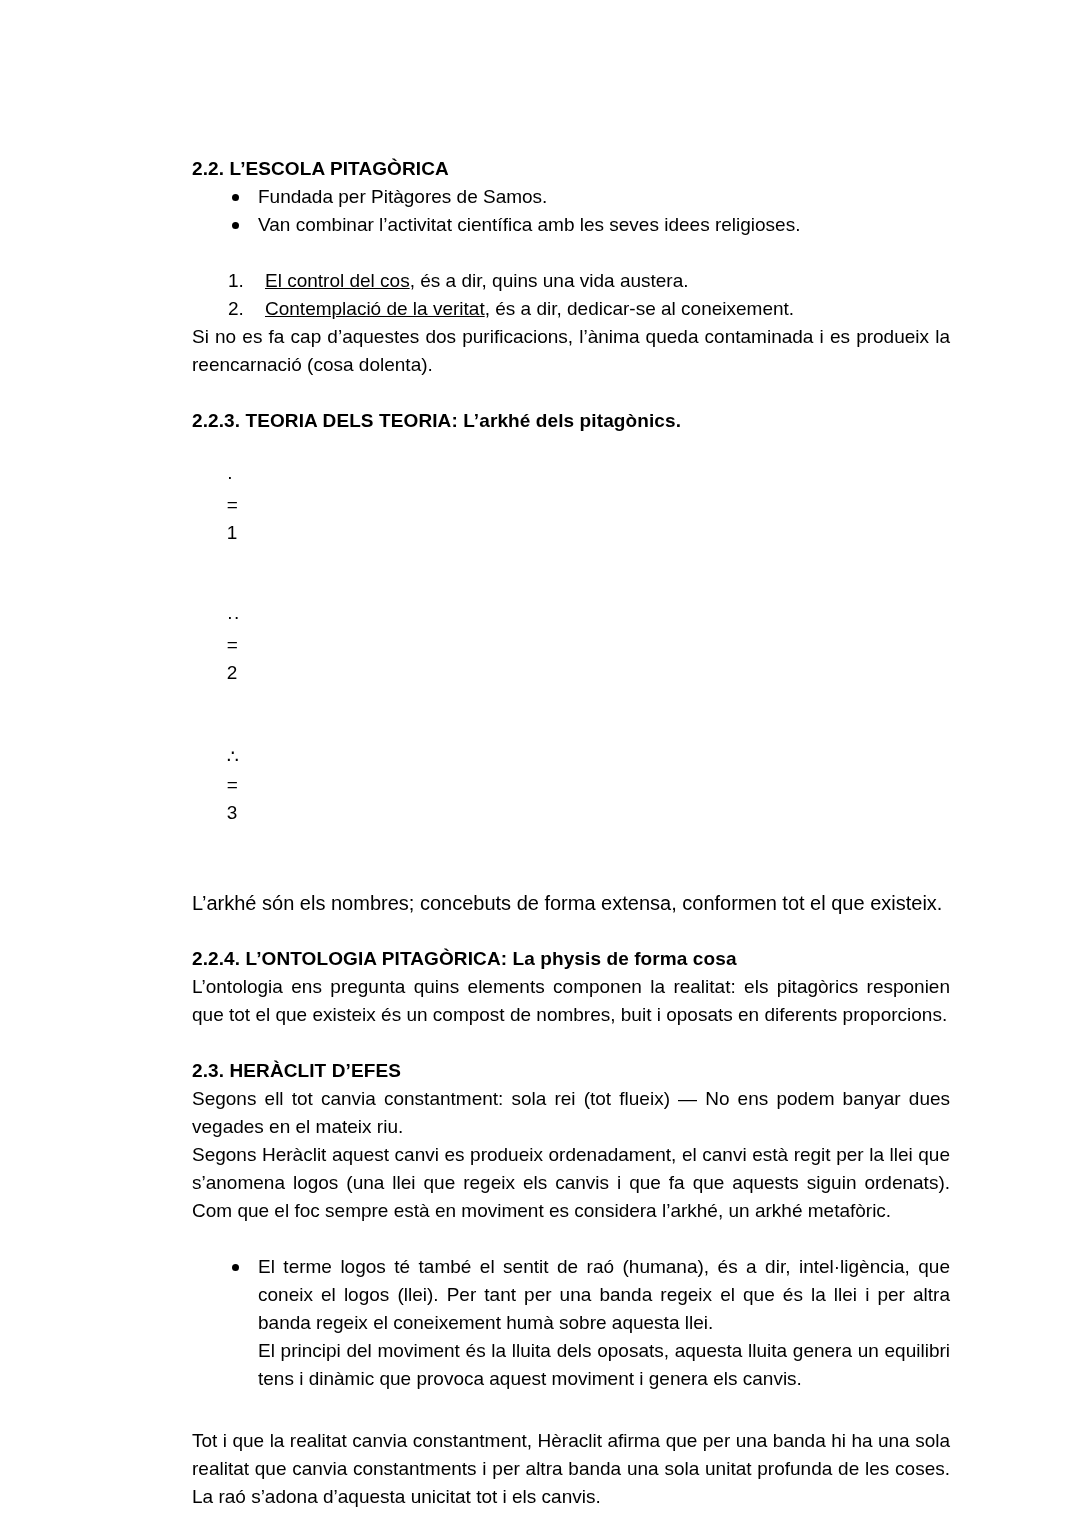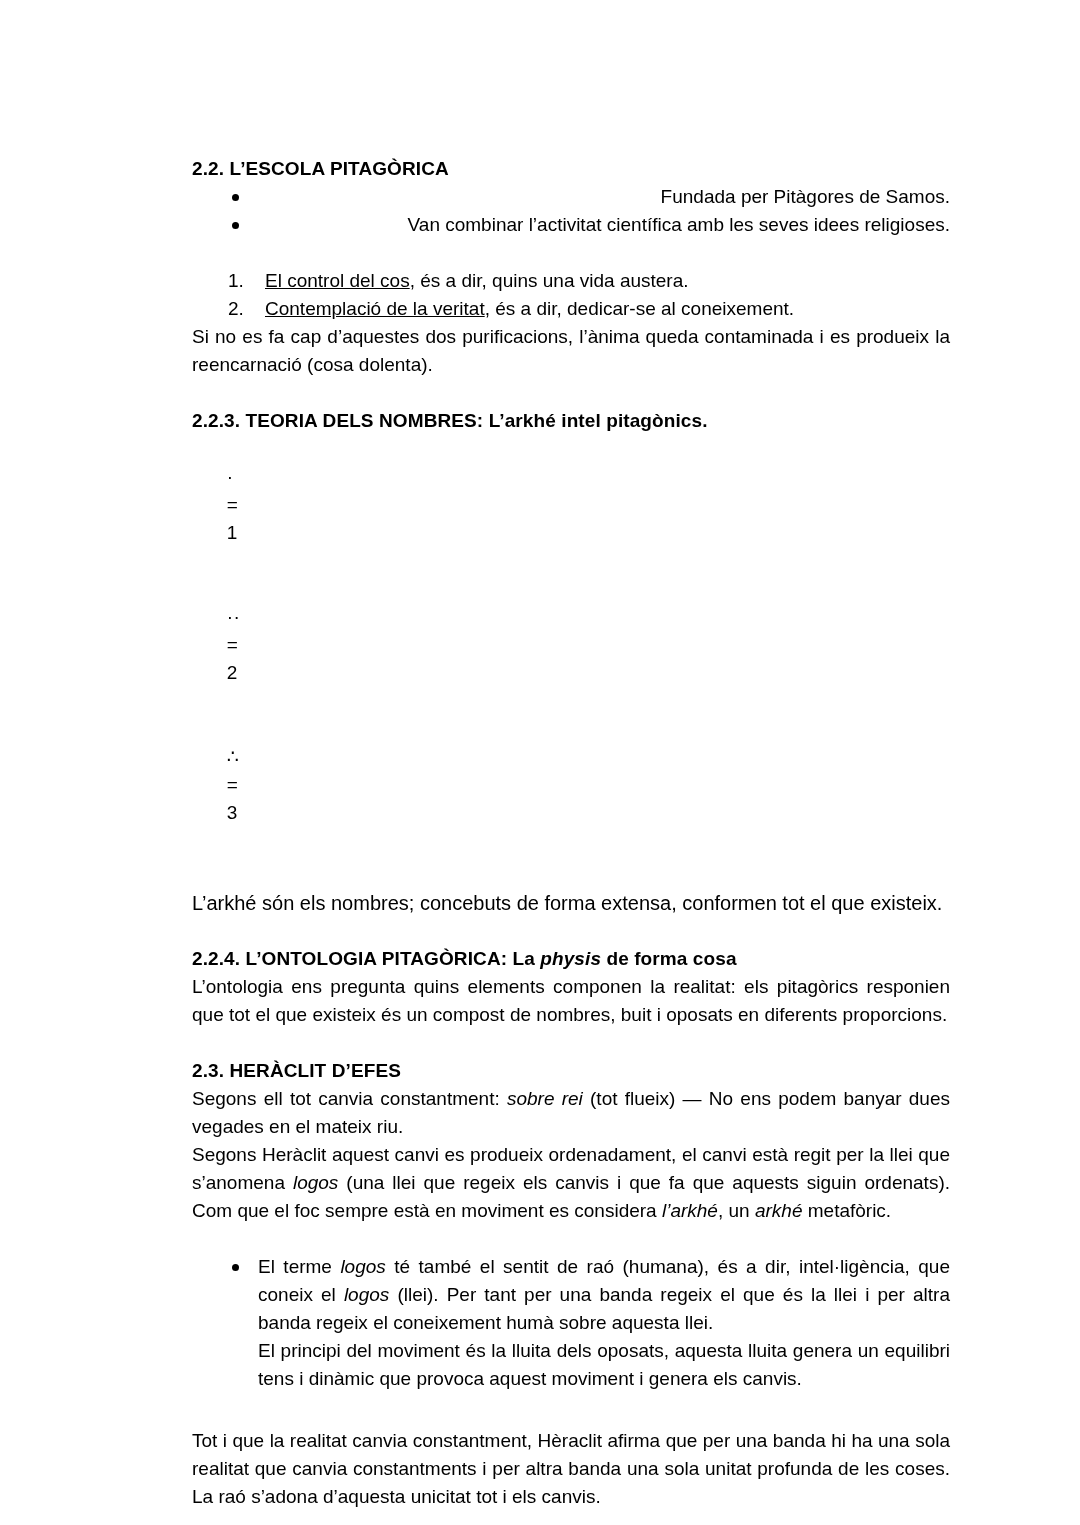--- a/index.html
+++ b/index.html
@@ -57,21 +57,21 @@
   ul.bullets {
     margin: 0;
     padding: 0;
     list-style: none;
   }
   ul.bullets > li {
     position: relative;
     font-size: 19px;
     line-height: 28px;
     padding-left: 66px;
-    text-align: right;
+    text-align: left;
   }
   ul.bullets > li::before {
     content: "";
     position: absolute;
     left: 40px;
     top: 11px;
     width: 7px;
     height: 7px;
     border-radius: 50%;
     background: #000000;
@@ -107,21 +107,21 @@
 
   
   .dotline {
     font-size: 19px;
     line-height: 28px;
     white-space: pre;
     letter-spacing: 0.5px;
   }
 
   
-  .it { font-style: italic; }
+  .it { }
   .ul-txt { text-decoration: underline; }
   .gap-md { height: 28px; }
   .gap-lg { height: 34px; }
 </style>
 </head>
 <body>
 
 <div class="page">
   <div class="doc-body">
 
@@ -145,21 +145,21 @@
       </li>
       <li>
         <span class="ul-txt">Contemplació de la veritat</span><span>, és a dir, dedicar-se al coneixement.</span>
       </li>
     </ol>
 
     <p class="para">Si no es fa cap d’aquestes dos purificacions, l’ànima queda contaminada i es produeix la reencarnació (cosa dolenta).</p>
 
     <div class="gap-md"></div>
 
-    <h3 class="heading">2.2.3. TEORIA DELS NOMBRES: L’arkhé intel pitagònics.</h3>
+    <h3 class="heading">2.2.3. TEORIA DELS TEORIA: L’arkhé dels pitagònics.</h3>
 
     <div class="dotline">
       <span>·</span>
       <span>=</span>
       <span>1</span>
     </div>
     <div class="dotline">
       <span>··</span>
       <span>=</span>
       <span>2</span>
@@ -177,21 +177,21 @@
     <div class="gap-md"></div>
 
     <h3 class="heading"><span>2.2.4. L’ONTOLOGIA PITAGÒRICA: La </span><span class="it">physis</span><span> de forma cosa</span></h3>
 
     <p class="para">L’ontologia ens pregunta quins elements componen la realitat: els pitagòrics responien que tot el que existeix és un compost de nombres, buit i oposats en diferents proporcions.</p>
 
     <div class="gap-md"></div>
 
     <h3 class="heading">2.3. HERÀCLIT D’EFES</h3>
 
-    <p class="para"><span>Segons ell tot canvia constantment: </span><span class="it">sobre rei</span><span> (tot flueix) — No ens podem banyar dues vegades en el mateix riu.</span></p>
+    <p class="para"><span>Segons ell tot canvia constantment: </span><span class="it">sola rei</span><span> (tot flueix) — No ens podem banyar dues vegades en el mateix riu.</span></p>
 
     <p class="para"><span>Segons Heràclit aquest canvi es produeix ordenadament, el canvi està regit per la llei que s’anomena </span><span class="it">logos</span><span> (una llei que regeix els canvis i que fa que aquests siguin ordenats). Com que el foc sempre està en moviment es considera </span><span class="it">l’arkhé</span><span>, un </span><span class="it">arkhé</span><span> metafòric.</span></p>
 
     <div class="gap-md"></div>
 
     <ul class="bullets indented">
       <li>
         <span>El terme </span><span class="it">logos</span><span> té també el sentit de raó (humana), és a dir, intel·ligència, que coneix el </span><span class="it">logos</span><span> (llei). Per tant per una banda regeix el que és la llei i per altra banda regeix el coneixement humà sobre aquesta llei.</span>
         <div style="text-align:justify;text-align-last:left;">El principi del moviment és la lluita dels oposats, aquesta lluita genera un equilibri tens i dinàmic que provoca aquest moviment i genera els canvis.</div>
       </li>

